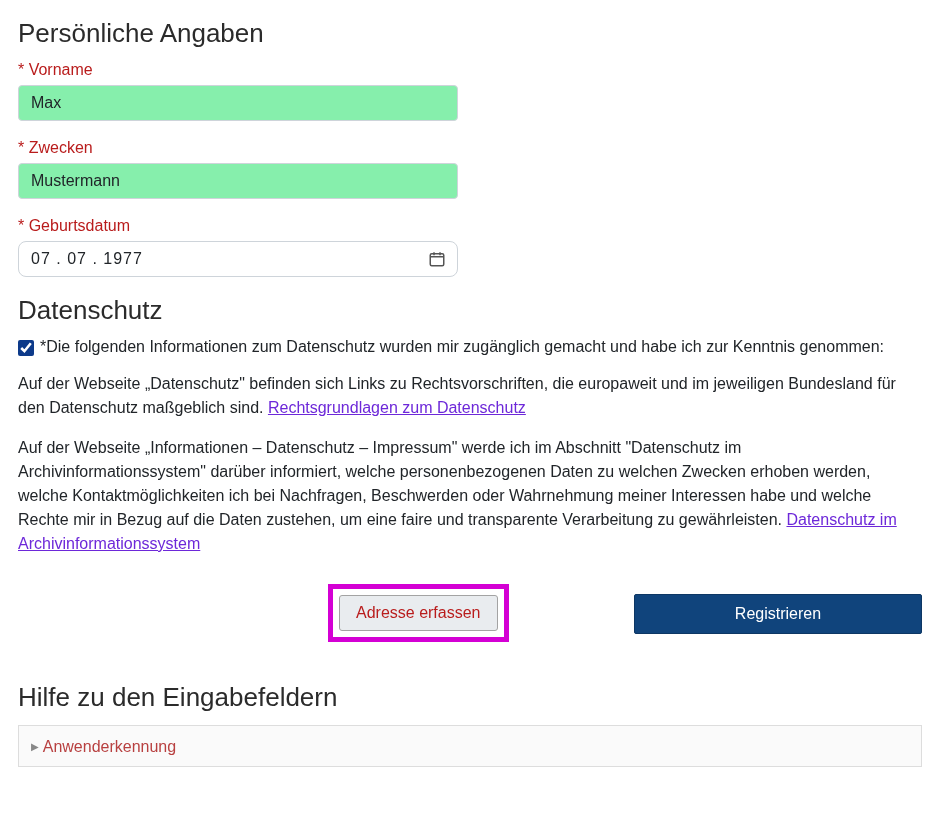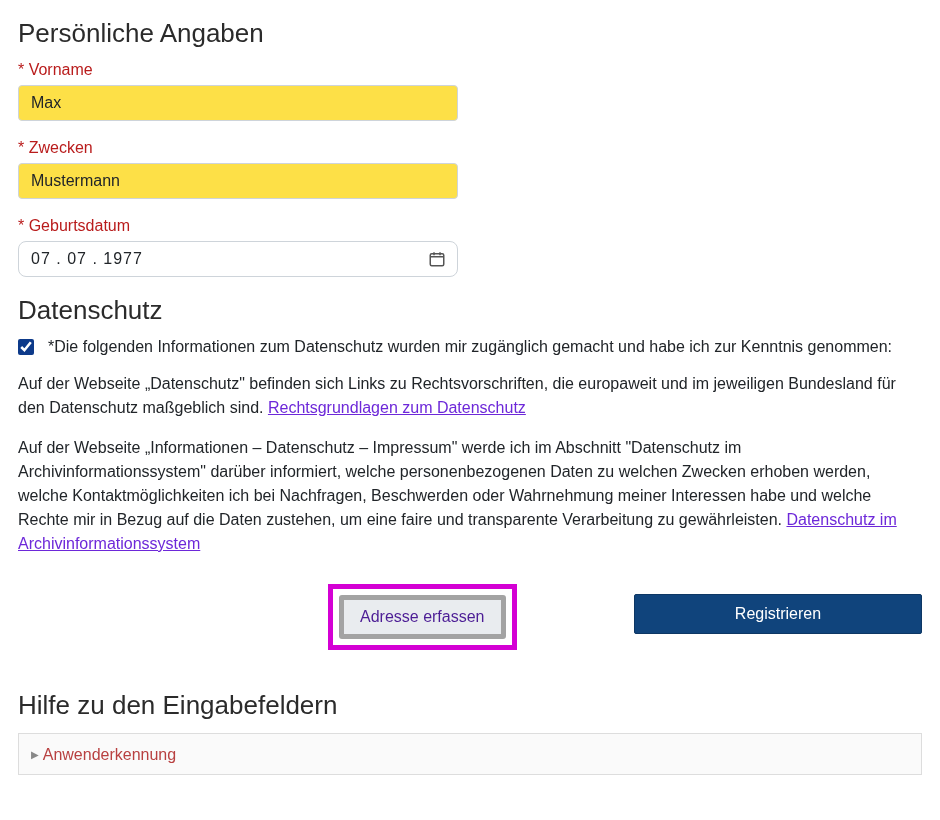--- a/index.html
+++ b/index.html
@@ -24,21 +24,21 @@
     margin-bottom: 6px;
     font-size: 16px;
     color: #b91c1c;
   }
   .text-input {
     width: 440px;
     padding: 8px 12px;
     font-size: 16px;
     border: 1px solid #ced4da;
     border-radius: 4px;
-    background: #fde047;
+    background: #86efac;
     color: #212529;
   }
   .date-wrap {
     position: relative;
     width: 440px;
   }
   .date-input {
     width: 100%;
     padding: 8px 40px 8px 12px;
     font-size: 16px;
@@ -52,23 +52,22 @@
     position: absolute;
     right: 12px;
     top: 50%;
     transform: translateY(-50%);
     width: 18px; height: 18px;
     color: #555;
     pointer-events: none;
   }
   .checkbox-row {
     display: flex;
-    align-items: center;
+    align-items: flex-end;
     margin-bottom: 16px;
-    gap: 8px;
   }
   .checkbox-row input[type="checkbox"] {
     width: 16px; height: 16px;
     accent-color: #0d3a8a;
     margin: 0 6px 0 0;
   }
   p { margin: 0 0 16px 0; line-height: 1.5; }
   a.link {
     color: #6d28d9;
     text-decoration: underline;
@@ -80,25 +79,25 @@
     margin-bottom: 40px;
   }
   .hl-box {
     border: 5px solid #d400d4;
     padding: 6px;
     display: inline-block;
     margin-left: 310px;
   }
   .btn-secondary {
     background: #e9ecef;
-    border: 5px solid #a3a3a3;
+    border: 1px solid #a3a3a3;
     border-radius: 3px;
     padding: 8px 16px;
     font-size: 16px;
-    color: #4c1d95;
+    color: #b91c1c;
     cursor: pointer;
   }
   .btn-primary {
     background: #10447c;
     border: 1px solid #0d3764;
     color: #fff;
     padding: 10px 16px;
     font-size: 16px;
     border-radius: 2px;
     cursor: pointer;

